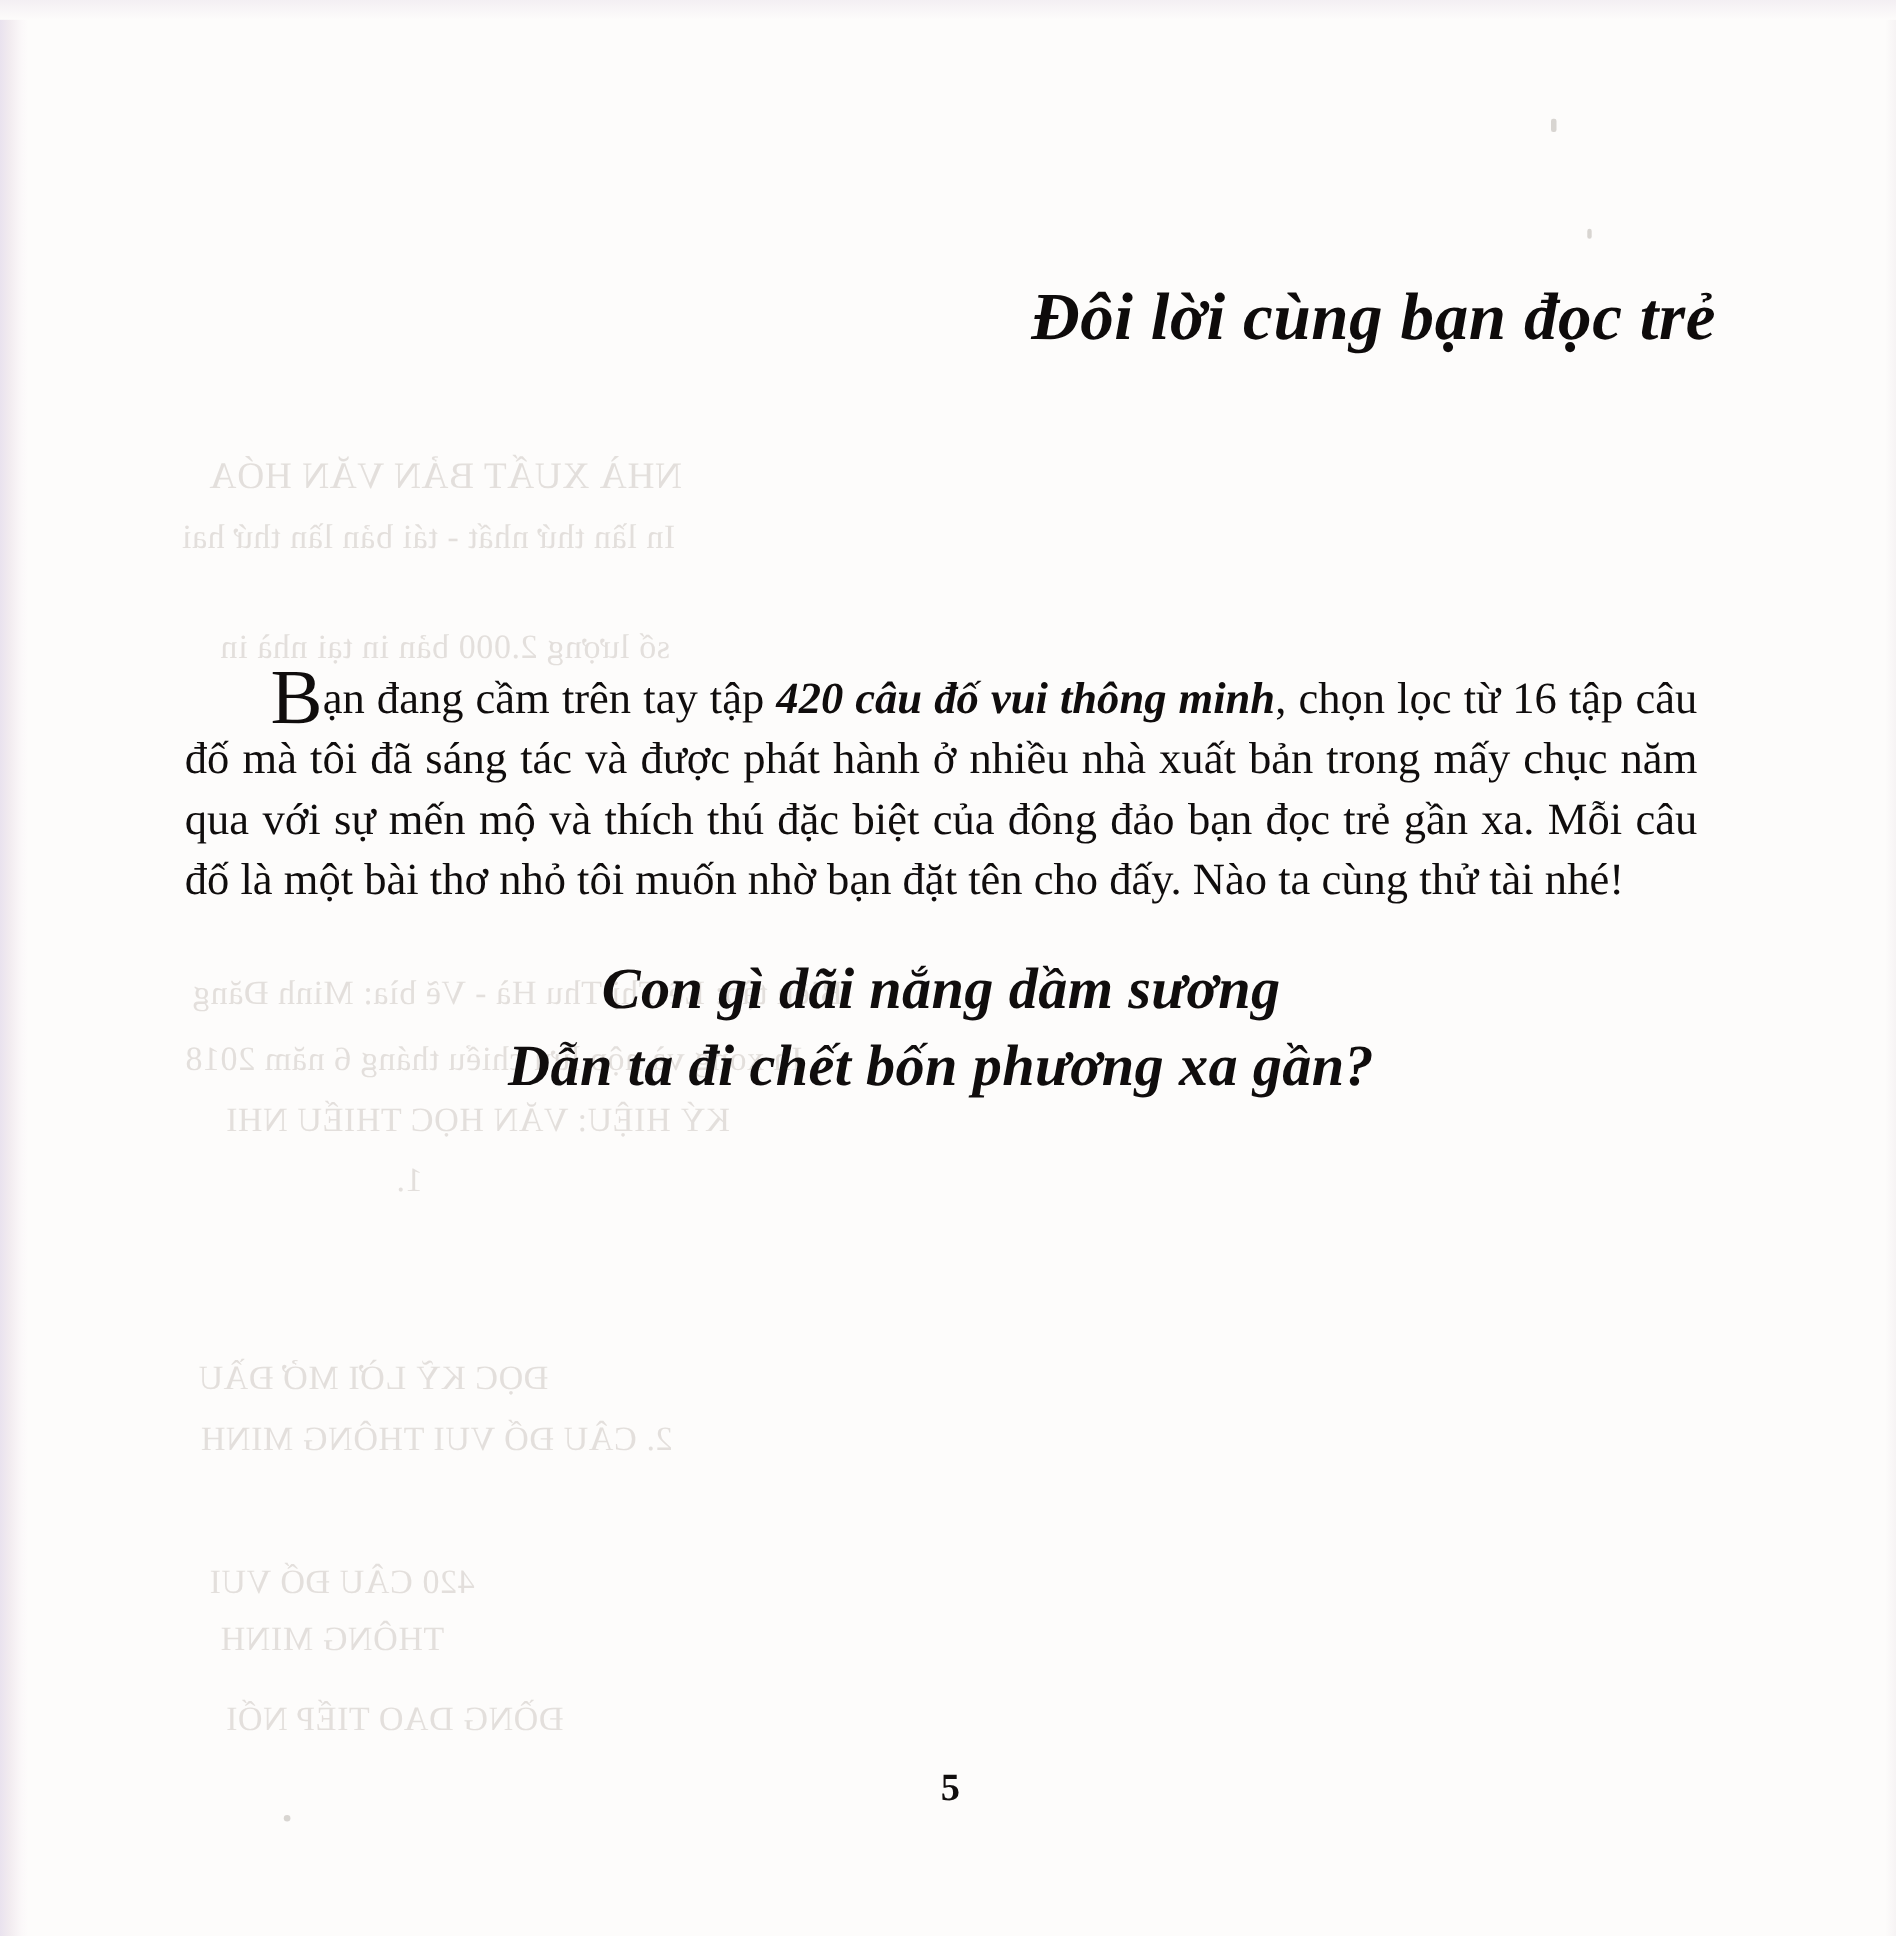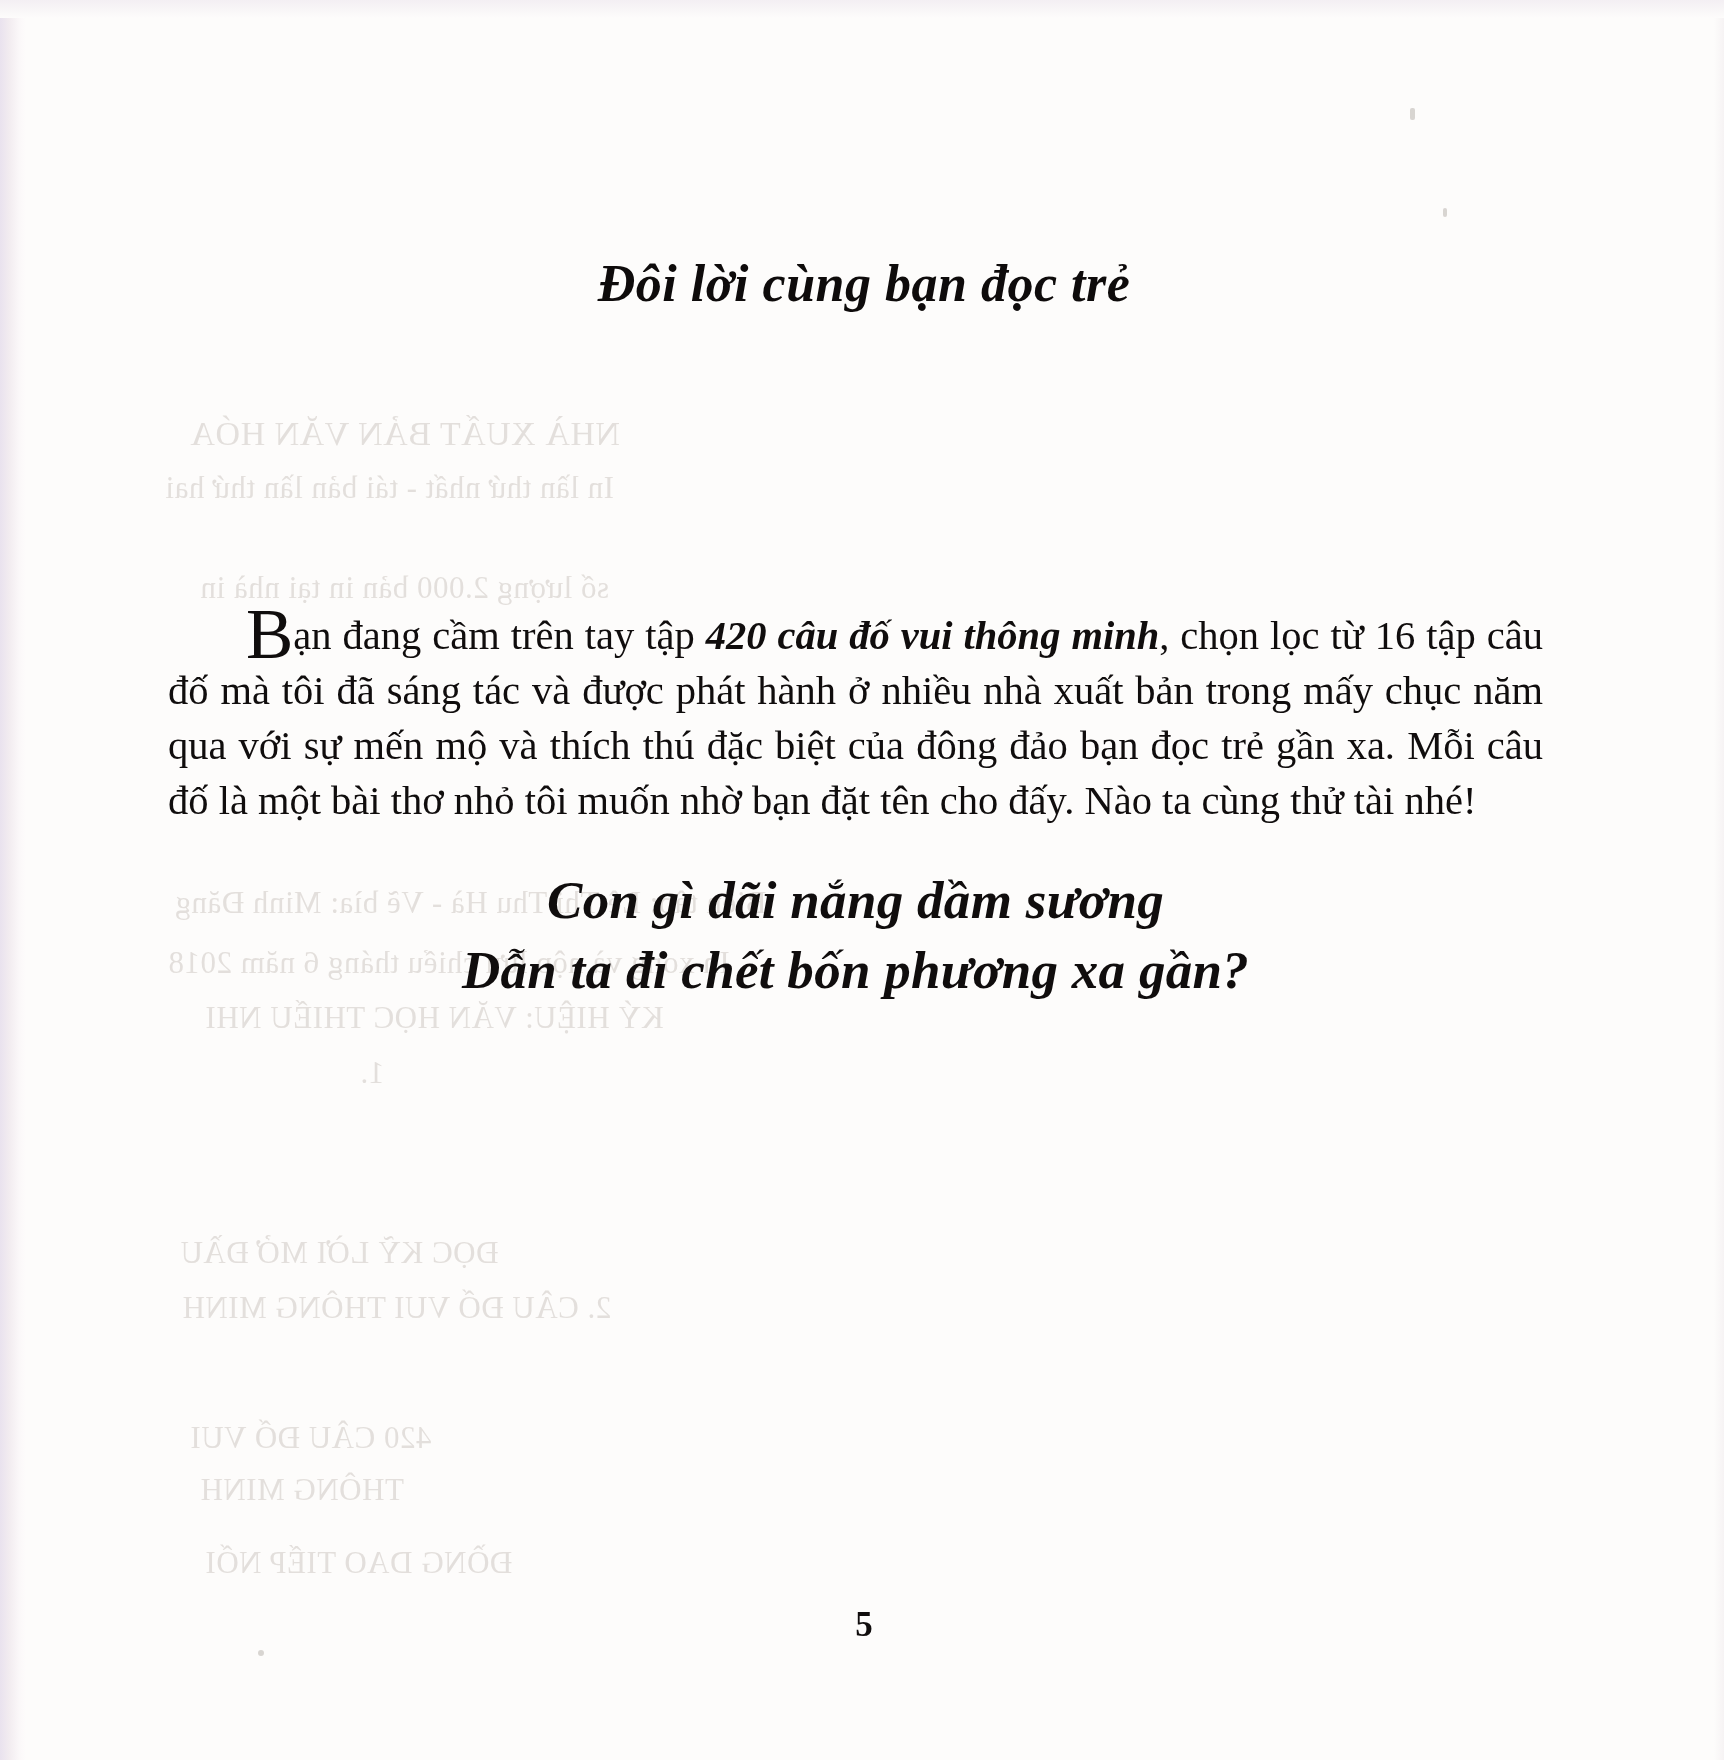--- a/index.html
+++ b/index.html
@@ -71,22 +71,22 @@
     height: 1760px;
   }
 
   h1.doc-title {
     margin: 0;
     padding: 0;
     position: absolute;
     top: 255px;
     left: 0;
     width: 1392px;
-    text-align: center;
-    font-size: 52px;
+    text-align: right;
+    font-size: 61px;
     font-style: italic;
     font-weight: bold;
     letter-spacing: 0.5px;
     line-height: 1.1;
     color: #0e0b0b;
   }
 
   .body-block {
     position: absolute;
     top: 600px;

